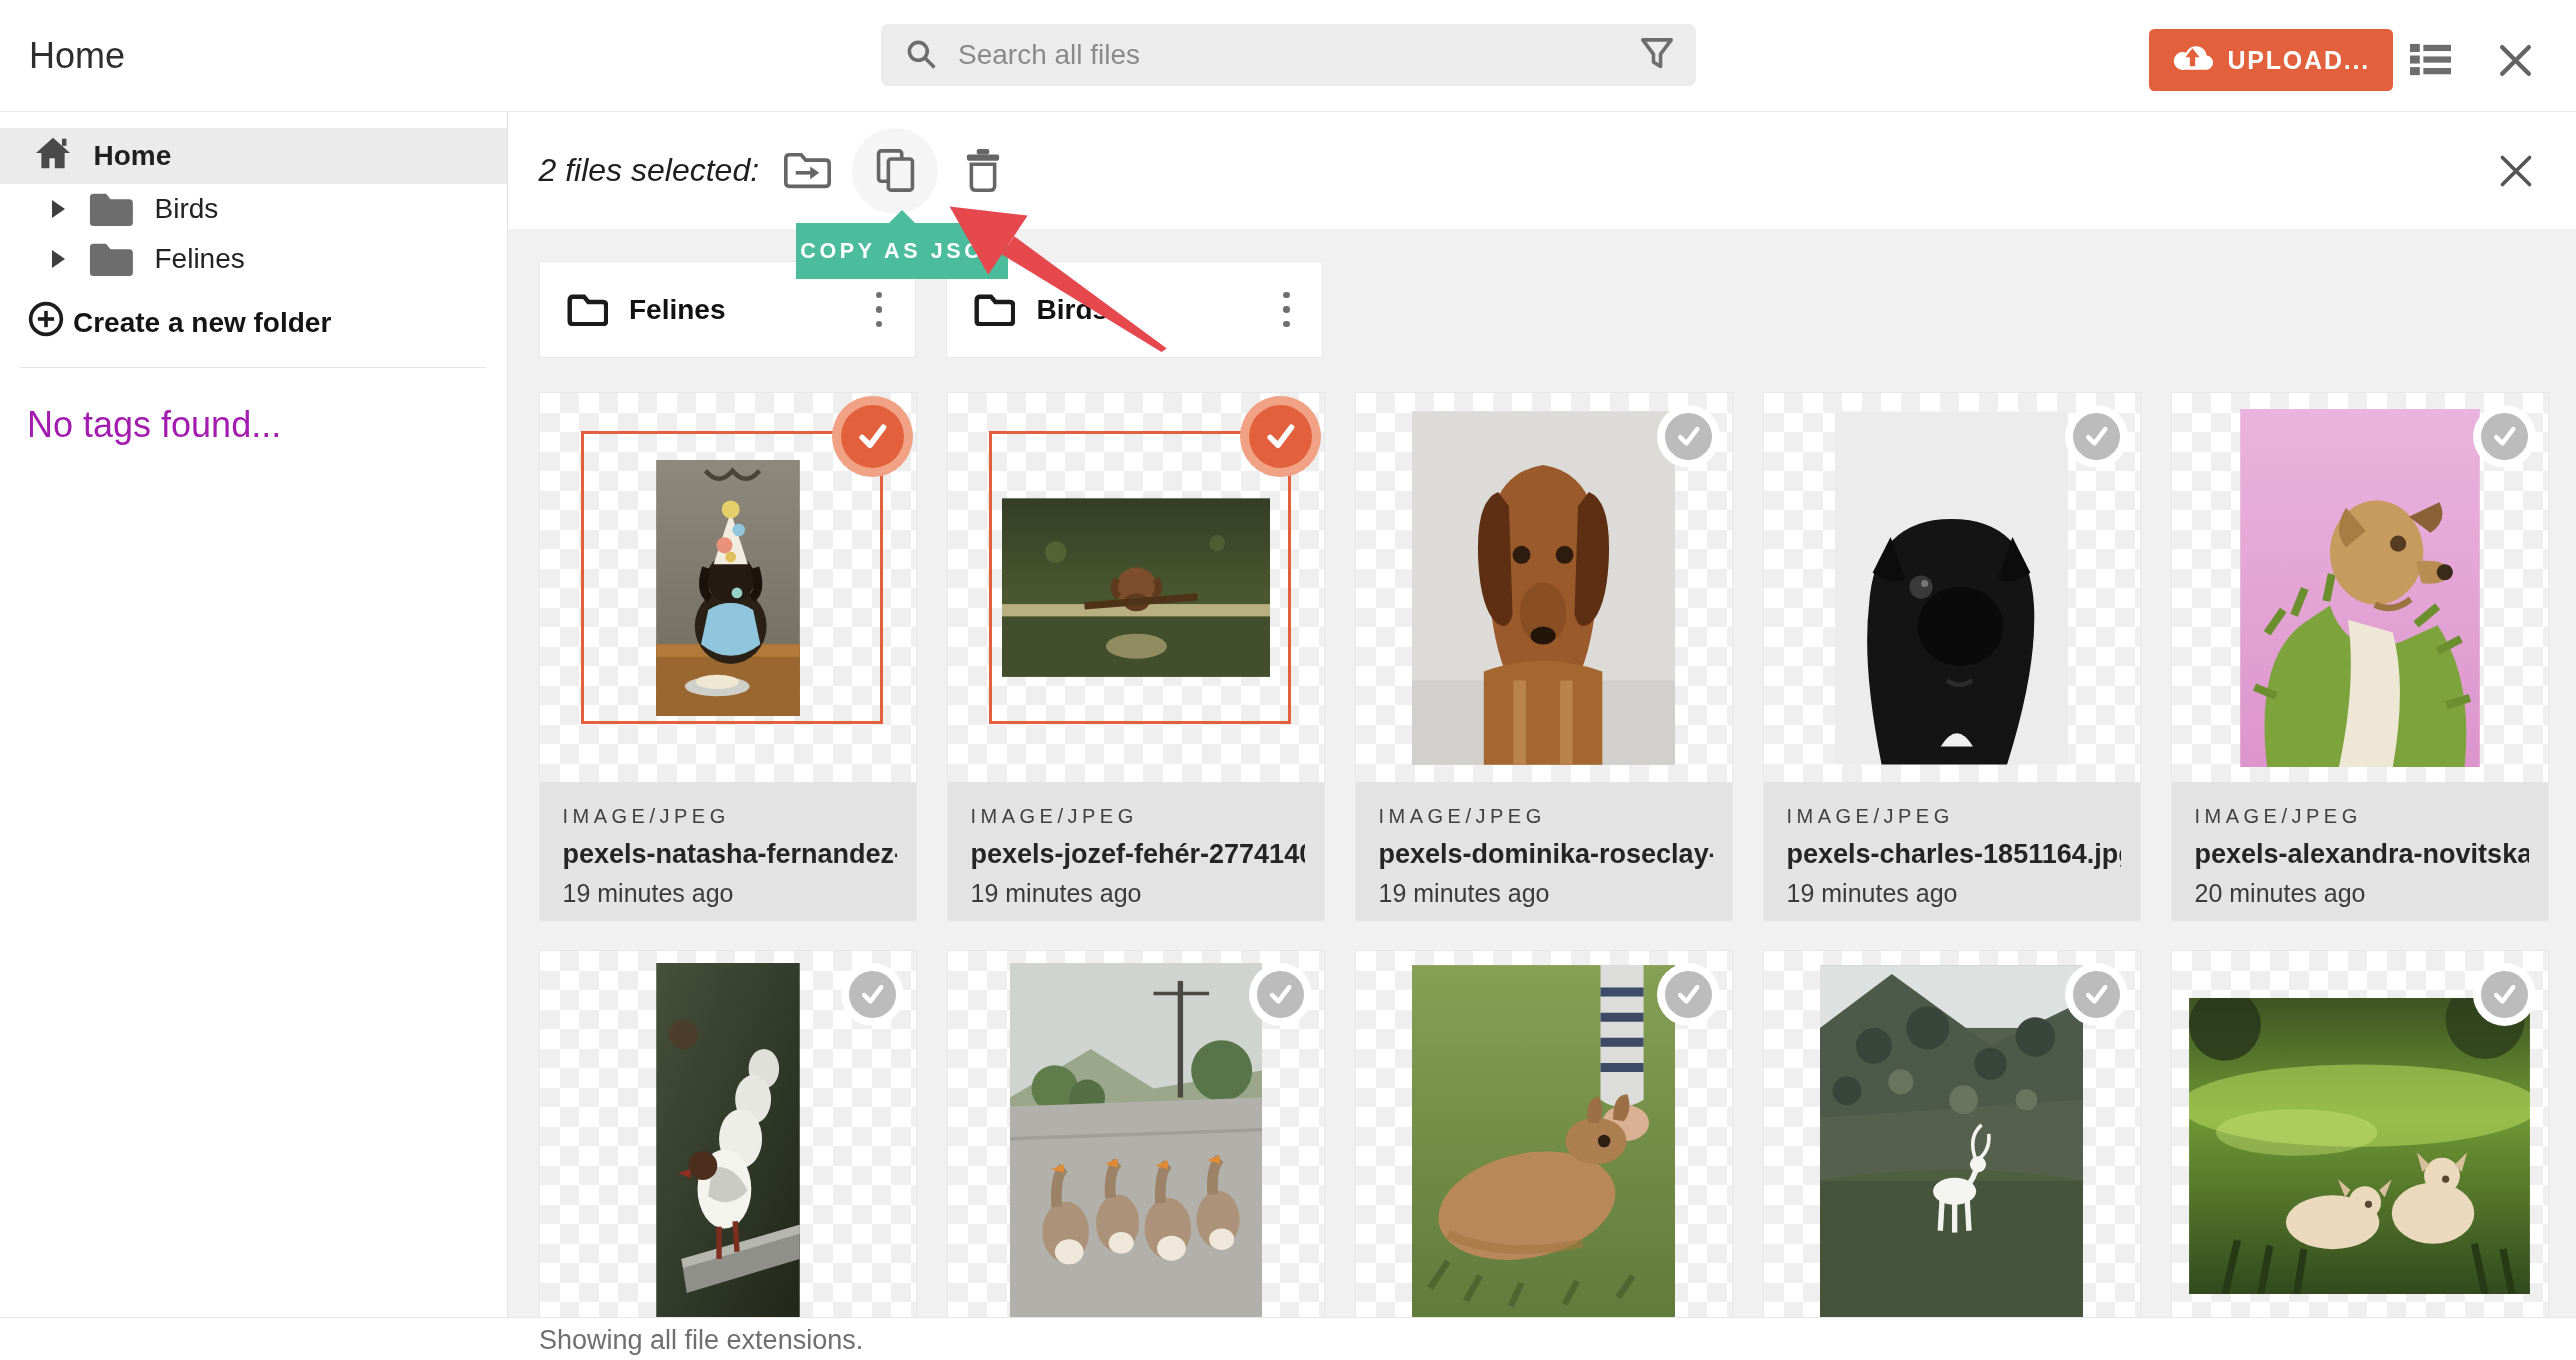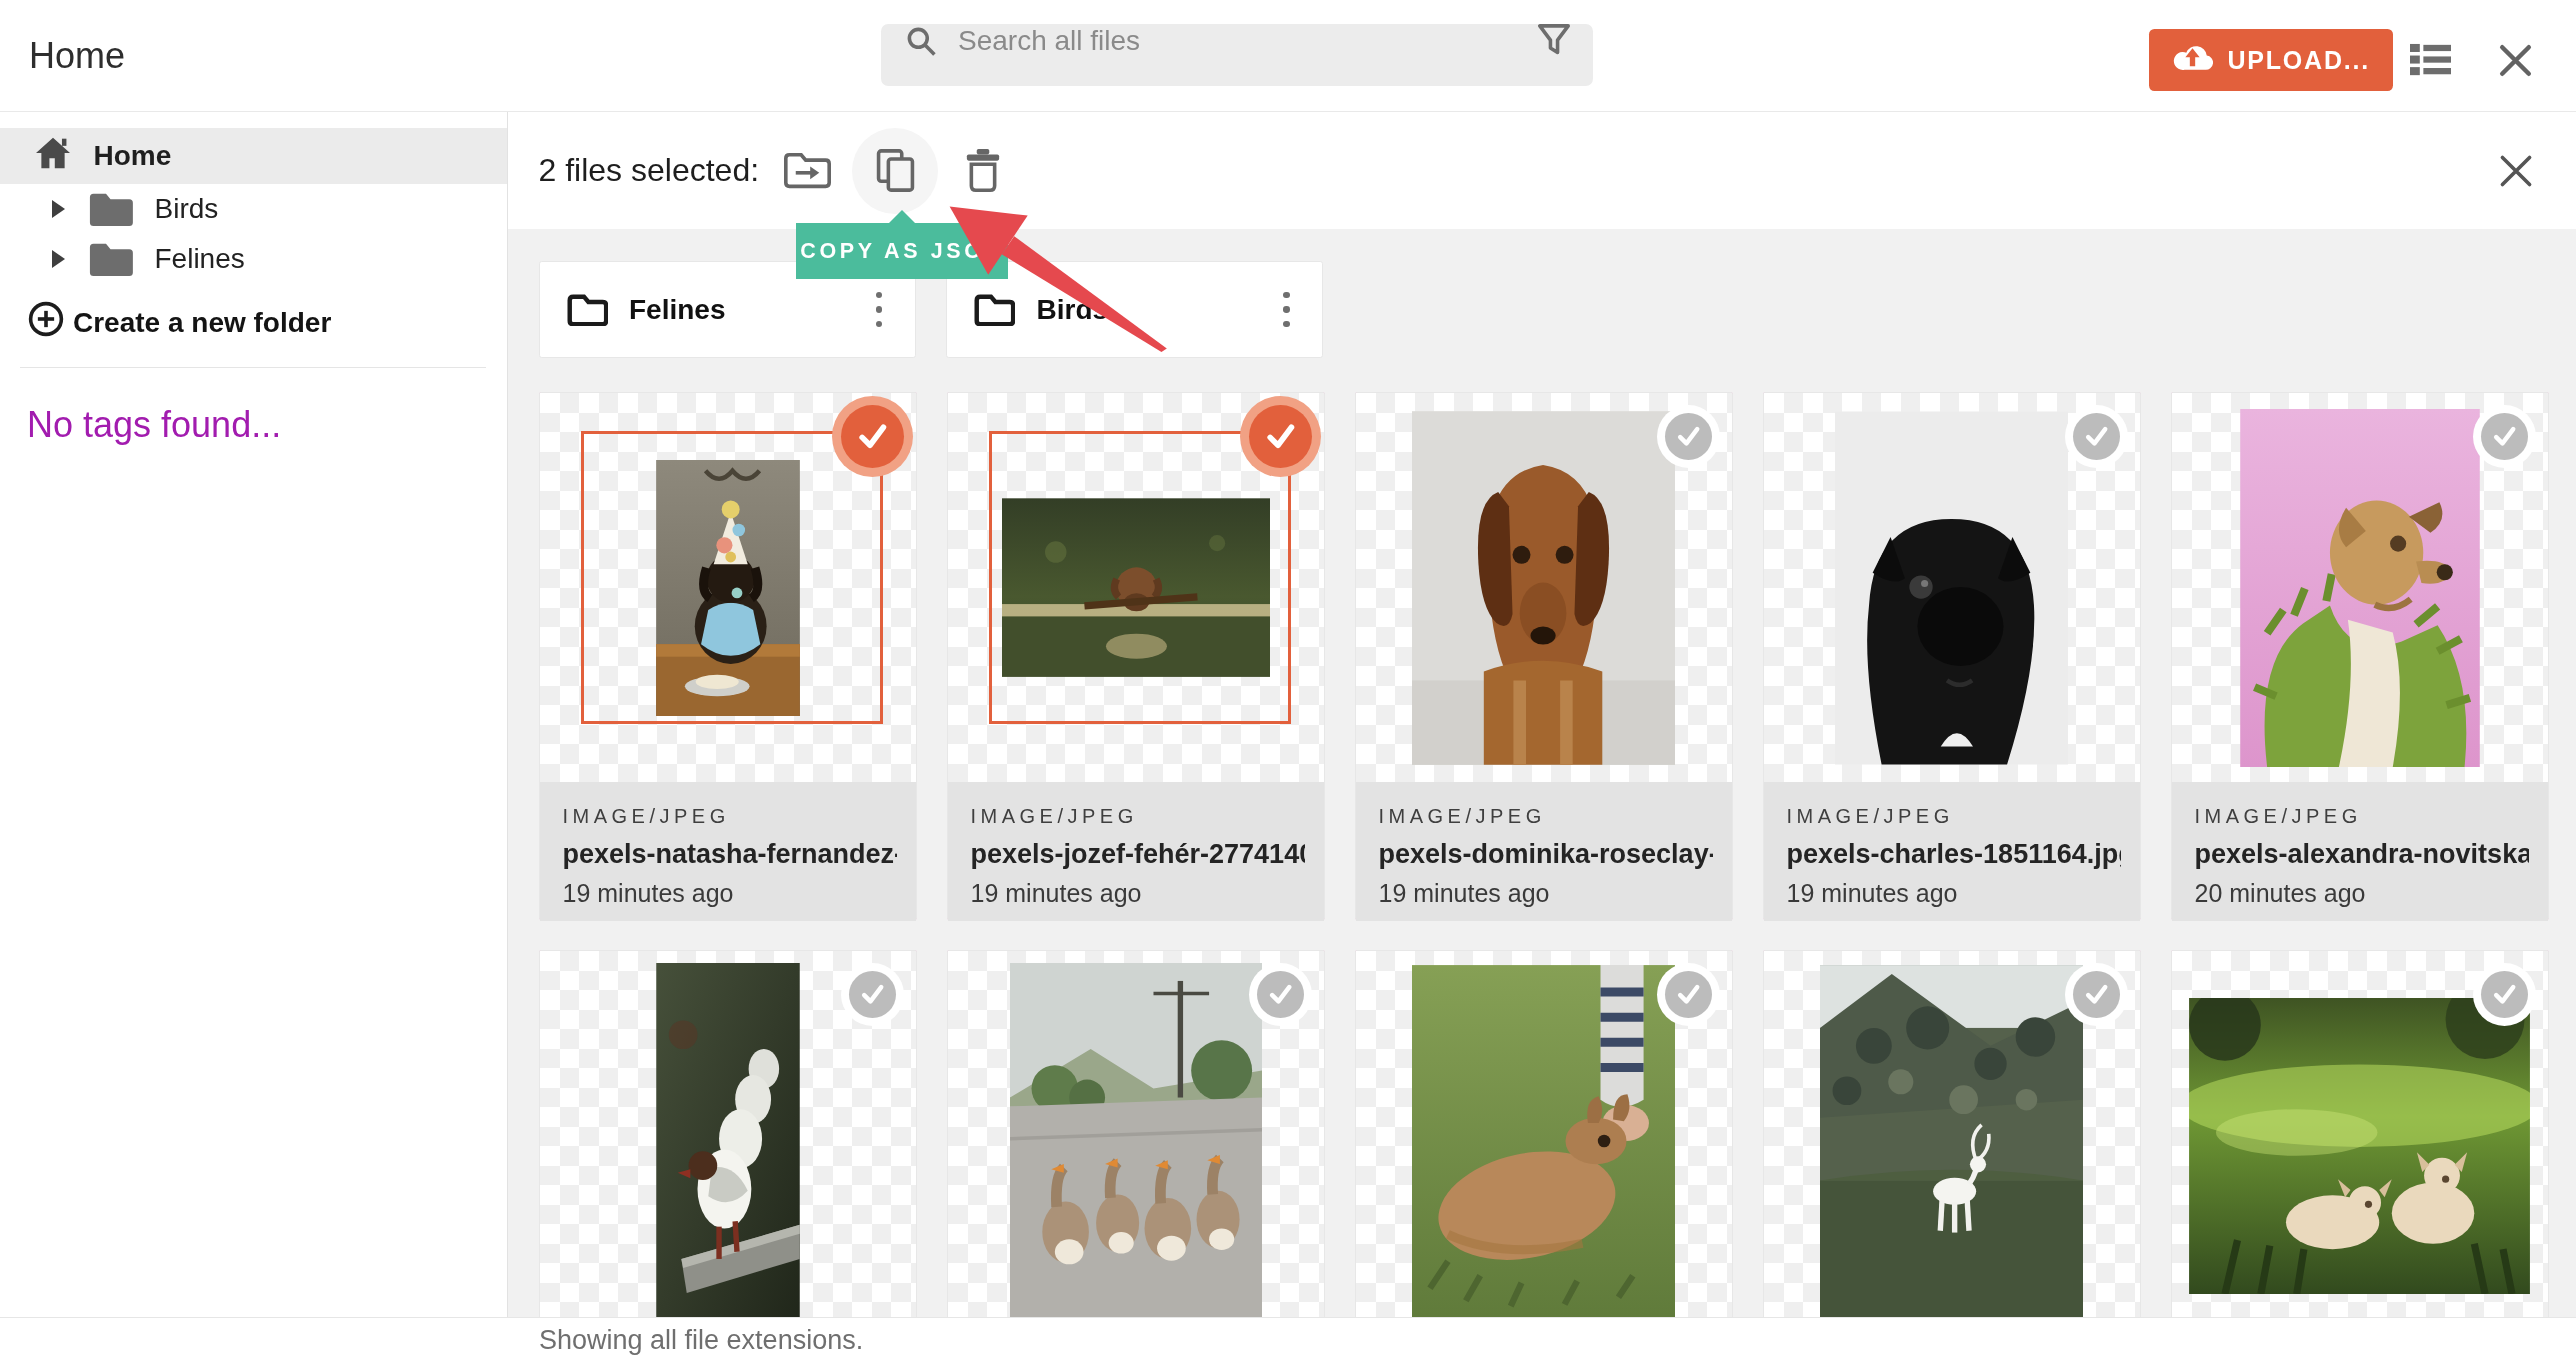--- a/index.html
+++ b/index.html
@@ -2,21 +2,21 @@
 <html style="--accent: #E2603C; --tooltip: #4BBC9C; --arrow: #E5494E; --selected-ring: #F1A184;font-size:14.4px"><head>
 <meta charset="utf-8">
 <style>
   html,body{margin:0;padding:0;background:#fff;}
   body{width:2576px;height:1361px;overflow:hidden;font-family:"Liberation Sans",sans-serif;position:relative;}
   .page{width:2576px;height:1361px;display:flex;flex-direction:column;position:relative;}
 
   
   .topbar{height:111px;border-bottom:1.8px solid #e9e9e9;background:#fff;display:flex;align-items:center;position:relative;flex:0 0 auto;}
   .app-title{margin-left:29px;font-size:36px;font-weight:500;color:#2e2e2e;}
-  .search{position:absolute;left:881px;top:24px;width:712px;height:62px;background:#ececec;border-radius:7.2px;display:flex;align-items:flex-start;padding:0 23px;box-sizing:border-box;}
+  .search{position:absolute;left:881px;top:24px;width:815px;height:62px;background:#ececec;border-radius:7.2px;display:flex;align-items:center;padding:0 23px;box-sizing:border-box;}
   .search input{flex:1;background:none;border:none;outline:none;font-size:28px;color:#444;margin-left:18px;font-family:"Liberation Sans",sans-serif;}
   .search input::placeholder{color:#8a8a8a;}
   .topbar-actions{position:absolute;right:41px;top:24px;height:72px;display:flex;align-items:center;}
   .btn-upload{height:62px;padding:0 23px;background:var(--accent);color:#fff;font-size:25px;font-weight:700;letter-spacing:1.8px;border:none;border-radius:5.4px;display:flex;align-items:center;gap:14.4px;cursor:pointer;margin-right:17px;font-family:"Liberation Sans",sans-serif;}
   .btn-newfolder{height:62px;padding:0 21.5px;background:#fff;color:var(--accent);font-size:25px;font-weight:700;letter-spacing:1.8px;border:2.7px solid var(--accent);border-radius:5.4px;display:flex;align-items:center;gap:14.4px;cursor:pointer;box-sizing:border-box;margin-right:40px;font-family:"Liberation Sans",sans-serif;}
   .icon-btn{background:none;border:none;padding:0;cursor:pointer;display:flex;align-items:center;justify-content:center;}
   .list-btn{margin-right:45px;}
 
   
   .middle{display:flex;height:1205px;flex:0 0 auto;}
@@ -24,21 +24,21 @@
   .side-home{height:56px;background:#ebebeb;display:flex;align-items:center;padding-left:34px;gap:21.5px;font-size:28px;font-weight:700;color:#1f1f1f;cursor:pointer;}
   .side-folder{height:50px;display:flex;align-items:center;padding-left:52px;font-size:28px;color:#222;cursor:pointer;}
   .caret{width:0;height:0;border-left:13.5px solid #3f3f3f;border-top:9px solid transparent;border-bottom:9px solid transparent;margin-right:23px;}
   .side-folder svg{margin-right:21.5px;}
   .side-create{height:52px;display:flex;align-items:center;padding-left:27px;gap:8px;font-size:28px;font-weight:700;color:#141414;margin-top:12.6px;cursor:pointer;}
   .side-divider{border-top:1.8px solid #e5e5e5;margin:18px 21.5px 0 20px;}
   .tags-empty{margin:36px 0 0 27px;font-size:36px;color:#a21caf;}
 
   .main{flex:1;display:flex;flex-direction:column;position:relative;}
   
-  .toolbar{height:117px;background:#fff;display:flex;align-items:center;padding-left:30.5px;position:relative;flex:0 0 auto;}
+  .toolbar{height:117px;background:#fff;display:flex;align-items:center;padding-left:30.5px;position:relative;flex:0 0 auto;font-style:italic;}
   .sel-text{font-size:32px;color:#1e1e1e;}
   .tb-btn{width:50px;height:50px;background:none;border:none;cursor:pointer;display:flex;align-items:center;justify-content:center;padding:0;}
   .tb-move{margin-left:23px;}
   .tb-halo{width:86px;height:86px;border-radius:50%;background:#f5f5f5;display:flex;align-items:center;justify-content:center;margin-left:20px;}
   .tb-trash{margin-left:20px;}
   .tb-close{position:absolute;right:41px;top:39px;width:39px;height:39px;}
   .tooltip{position:absolute;left:288px;top:111px;width:212px;height:56px;background:var(--tooltip);color:#fff;font-size:21.5px;font-weight:700;letter-spacing:3.6px;display:flex;align-items:center;justify-content:center;z-index:30;white-space:nowrap;}
   .tooltip::before{content:"";position:absolute;top:-13.5px;left:50%;margin-left:-13.5px;border-left:13.5px solid transparent;border-right:13.5px solid transparent;border-bottom:13.5px solid var(--tooltip);}
 
   

